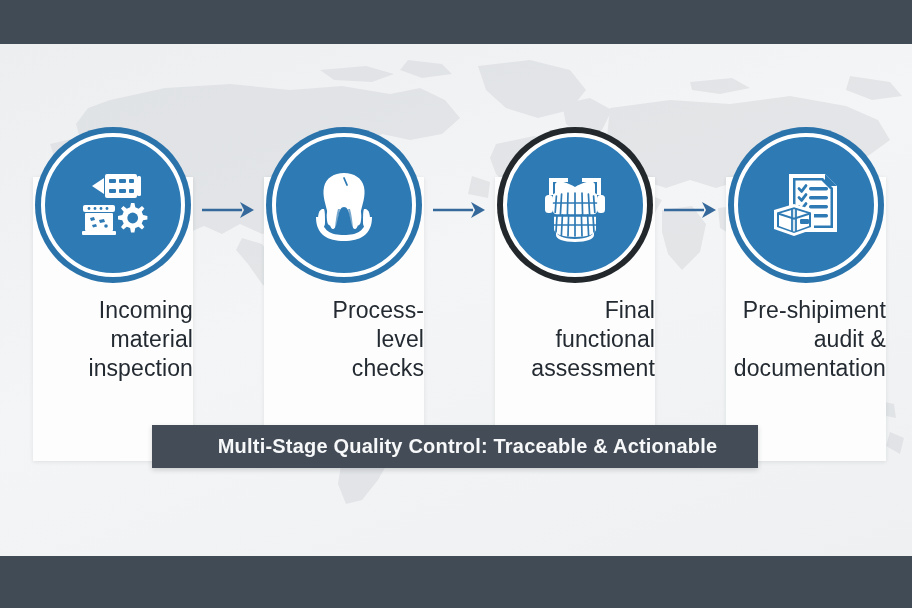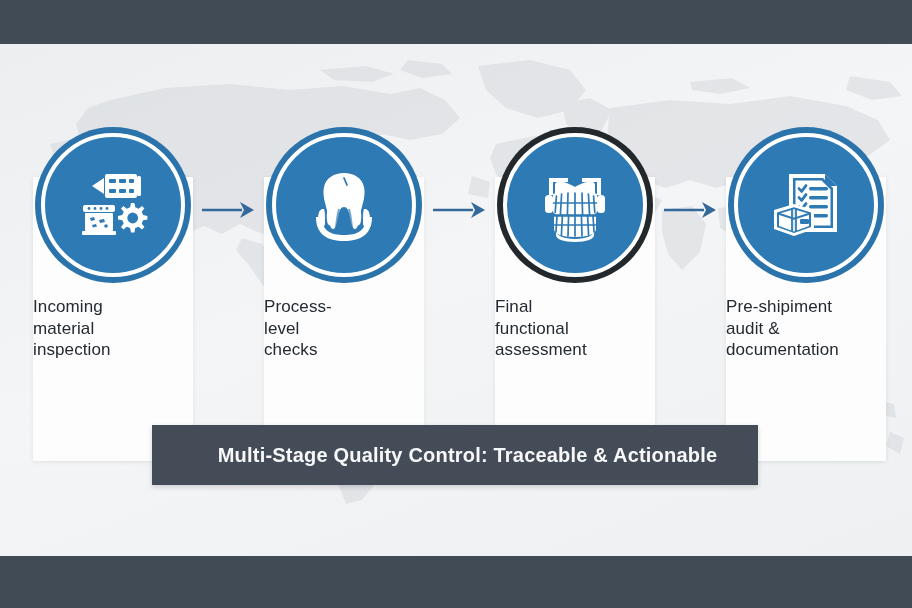--- a/index.html
+++ b/index.html
@@ -78,22 +78,22 @@
     height: 284px;
     background: #fdfdfd;
     box-shadow: 0 1px 4px rgba(40,50,60,0.10);
   }
 
   .label {
     position: absolute;
     left: 0;
     top: 163px;
     width: 160px;
-    text-align: left;
-    font-size: 17px;
+    text-align: right;
+    font-size: 23px;
     line-height: 1.27;
     color: #232a31;
     letter-spacing: 0.1px;
     white-space: pre-line;
   }
 
   
   .medallion {
     position: absolute;
     left: 8px;
@@ -123,21 +123,21 @@
   .arrow-1 { left: 200px; }
   .arrow-2 { left: 431px; }
   .arrow-3 { left: 662px; }
 
   
   .banner {
     position: absolute;
     left: 152px;
     top: 381px;
     width: 606px;
-    height: 60px;
+    height: 43px;
     background: #444d57;
     display: flex;
     align-items: center;
     justify-content: center;
     box-shadow: 0 2px 5px rgba(30,36,42,0.18);
     padding-left: 25px;
   }
   .banner-text {
     color: #f7f8f9;
     font-size: 20px;

